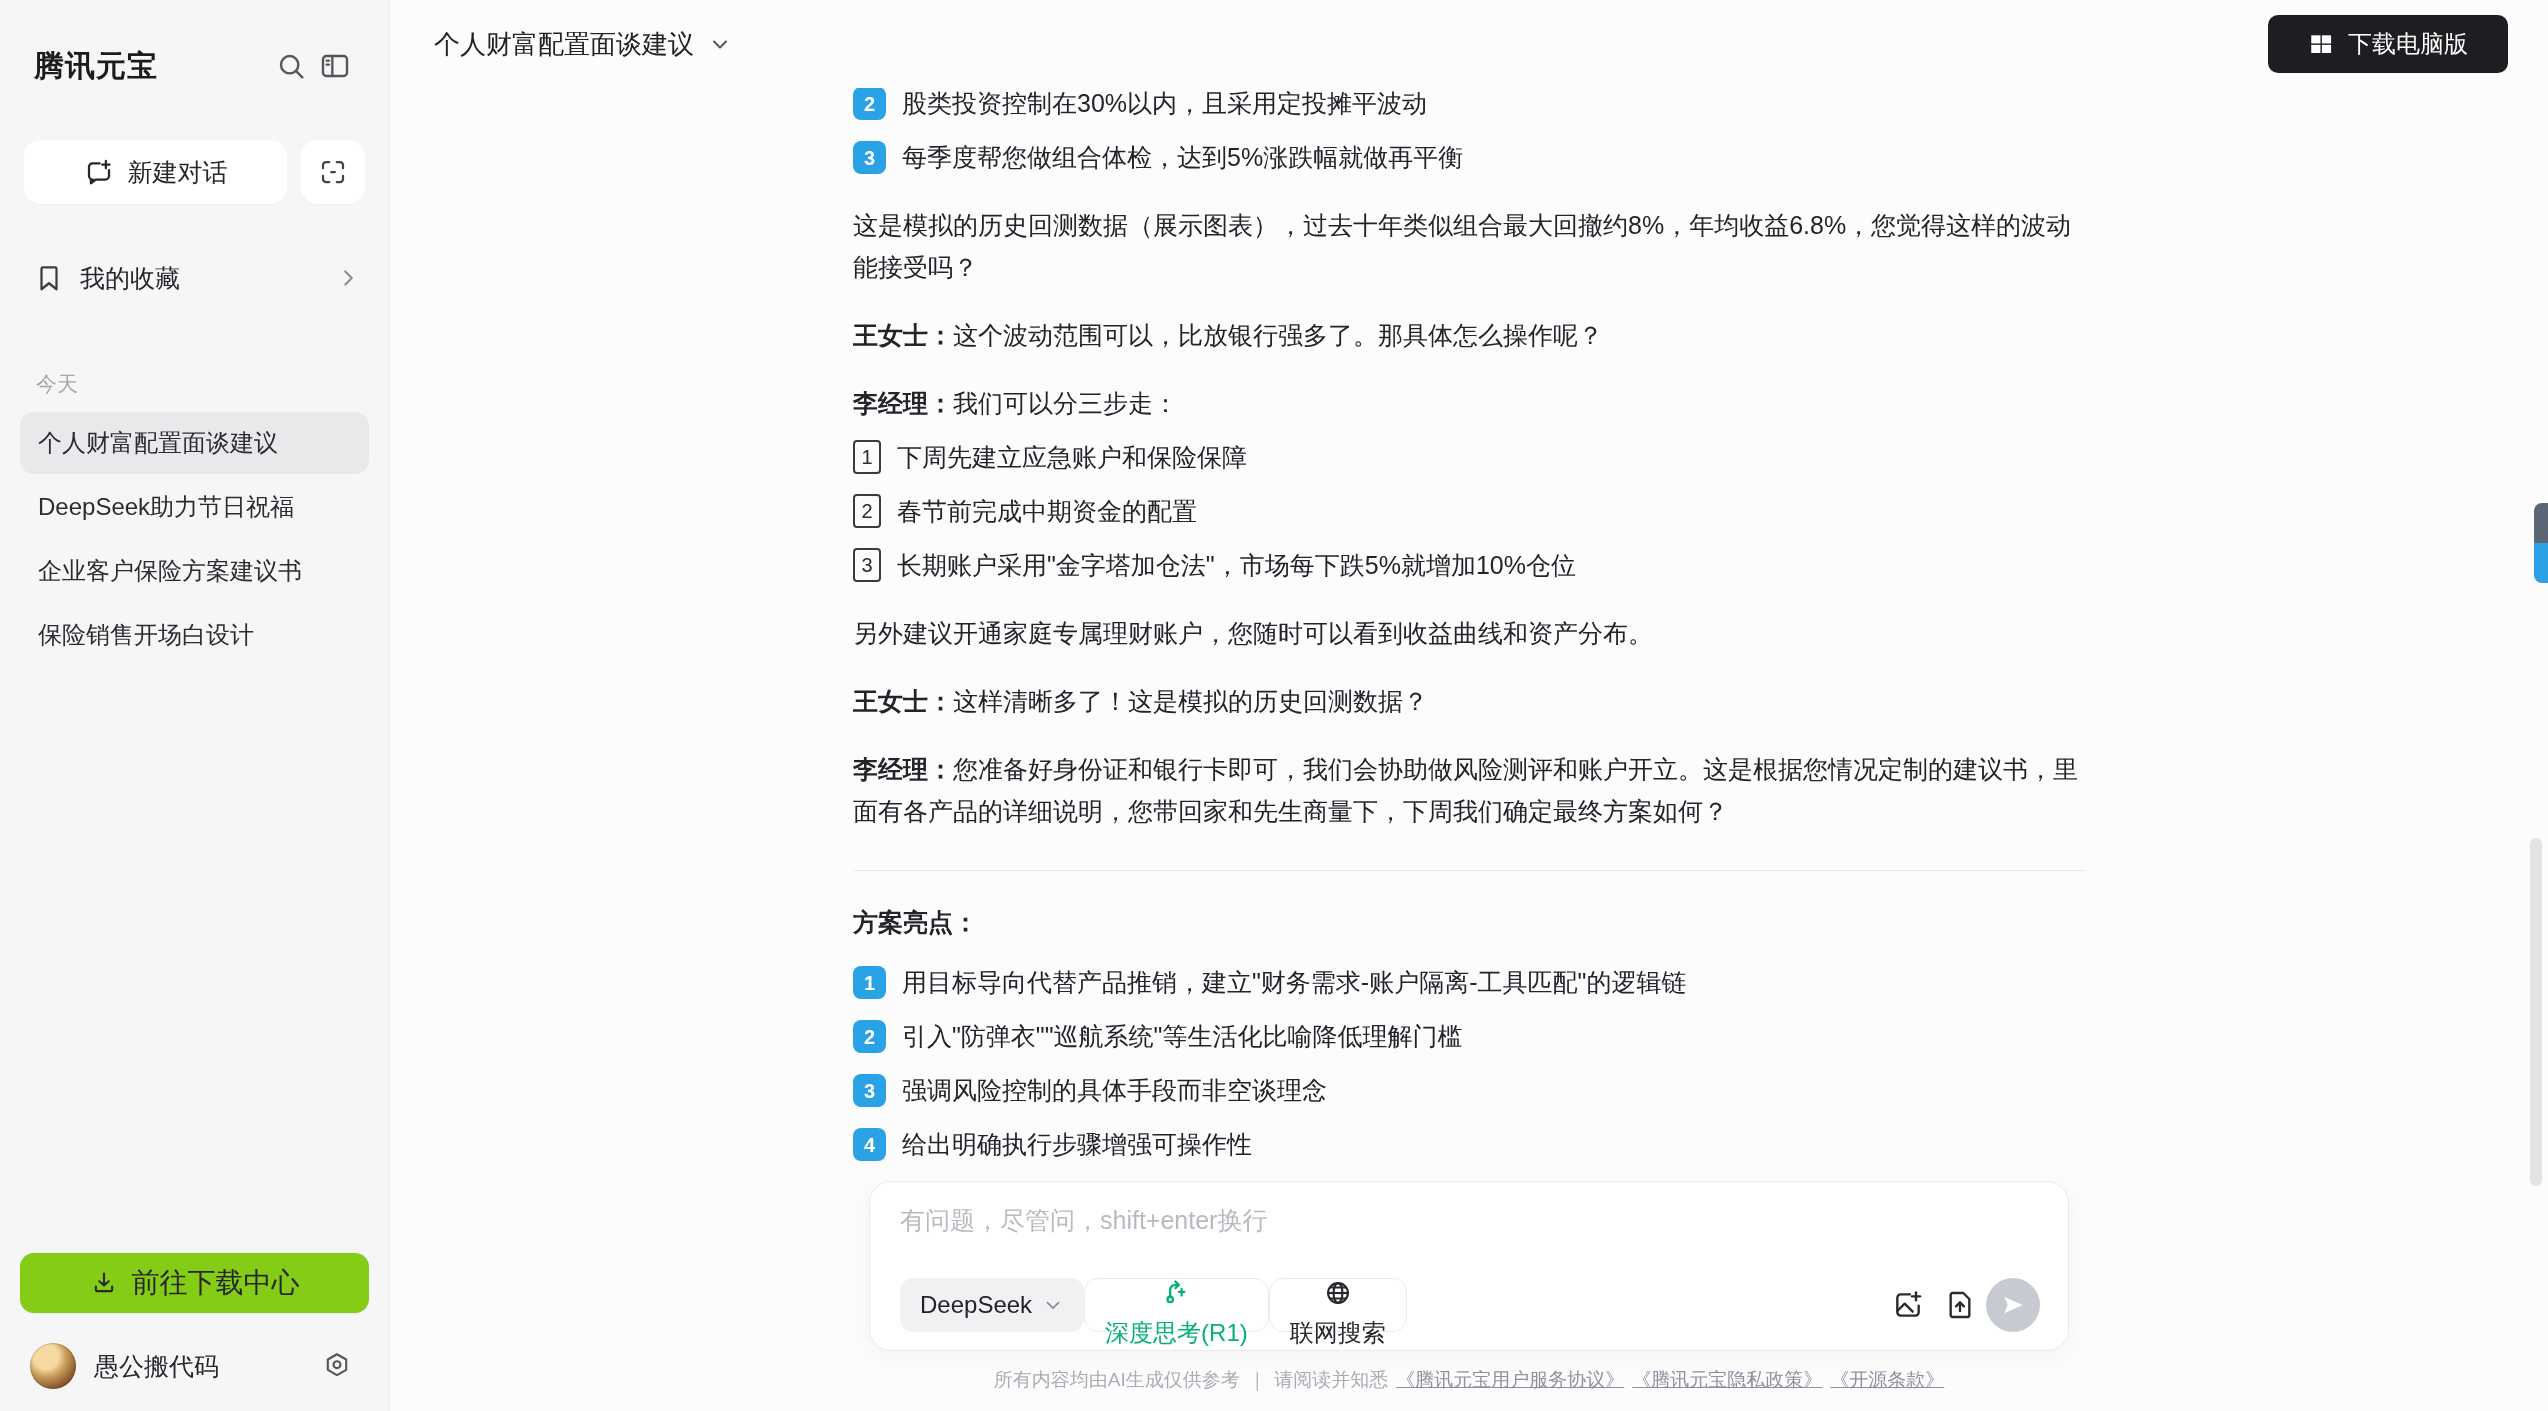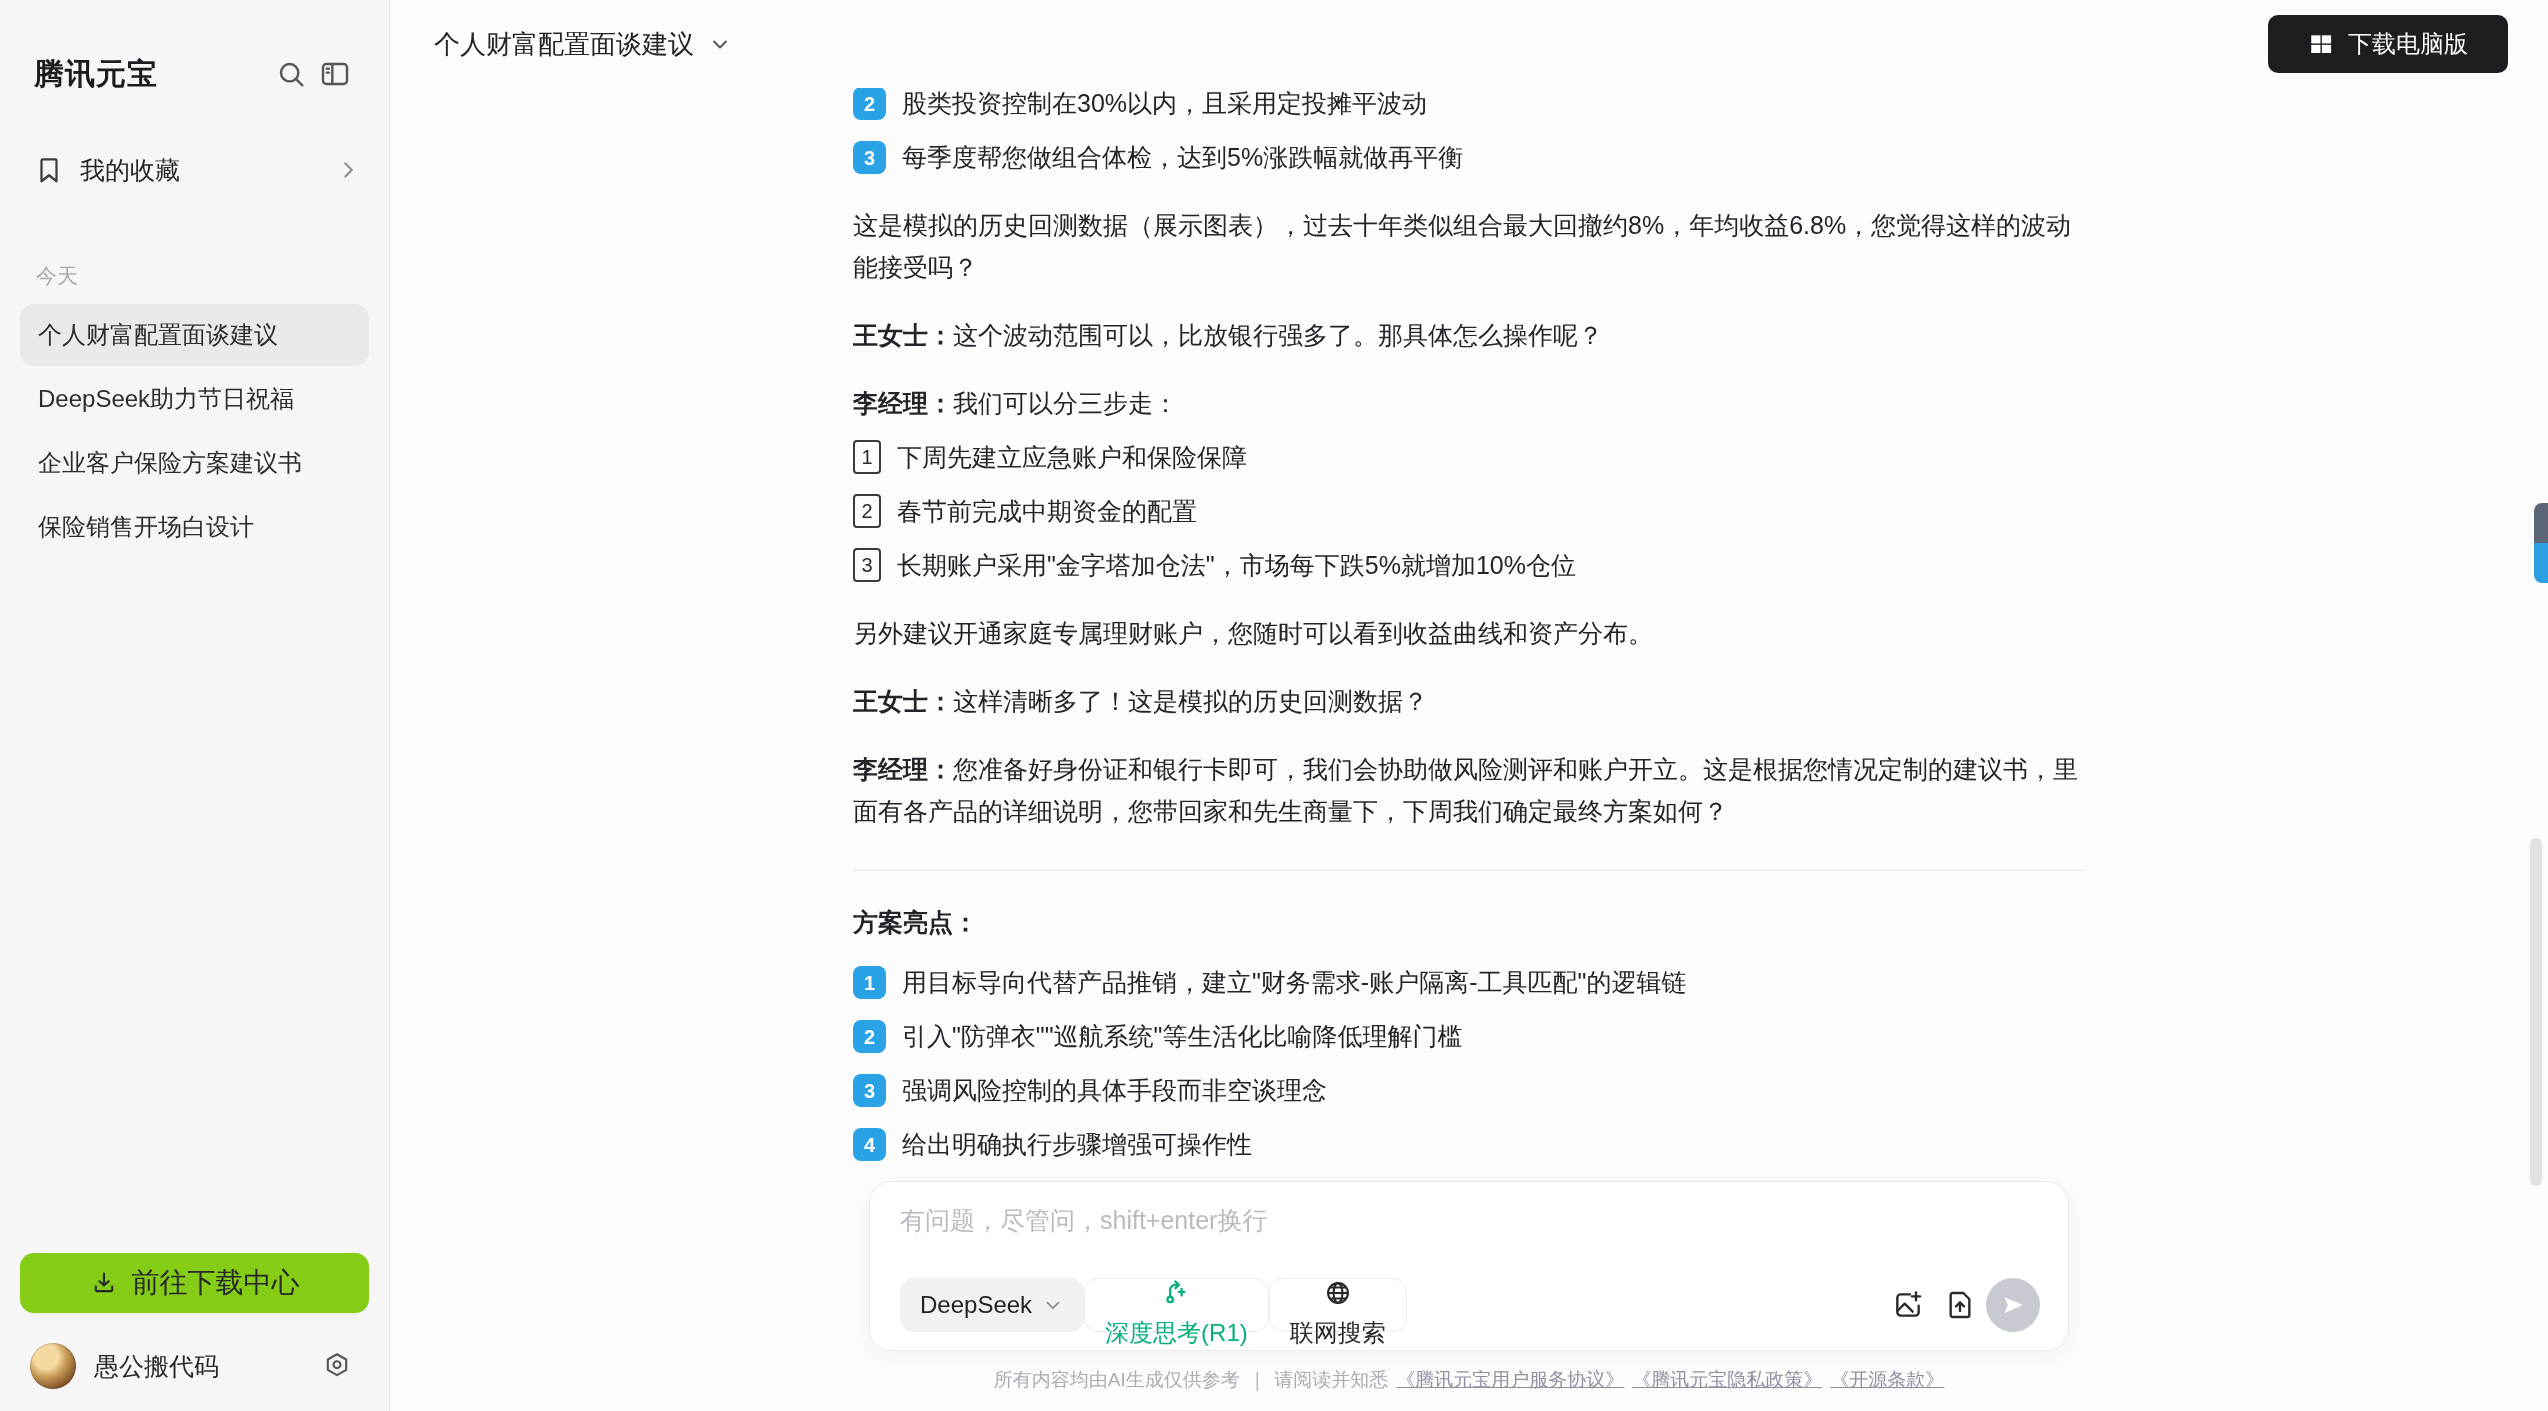--- a/index.html
+++ b/index.html
@@ -1,21 +1,21 @@
 <!DOCTYPE html>
 <html><head>
 <meta charset="utf-8">
 <style>
   * { margin:0; padding:0; box-sizing:border-box; }
   html,body { width:2548px; height:1411px; overflow:hidden; }
   body { font-family:"Liberation Sans","DejaVu Sans",sans-serif; background:#fbfbfc; color:#23242a; }
   .app { display:flex; width:2548px; height:1411px; }
 
   
-  .sidebar { position:relative; width:390px; flex:0 0 390px; background:#f6f6f7; border-right:1px solid #ececee; padding:16px 20px; }
+  .sidebar { position:relative; width:390px; flex:0 0 390px; background:#f6f6f7; border-right:1px solid #ececee; padding:8px 20px; }
   .sb-header { display:flex; align-items:center; margin:36px 12px 0 14px; }
   .sb-logo { font-size:30px; font-weight:700; color:#1c1c20; letter-spacing:1px; }
   .sb-header .spacer { flex:1; }
   .icon-btn { width:44px; height:44px; display:flex; align-items:center; justify-content:center; border-radius:10px; cursor:pointer; }
   .icon-btn svg { stroke:#55565c; }
   .newchat-row { display:flex; gap:14px; margin:52px 4px 0 4px; }
   .newchat-btn { flex:1; height:64px; background:#fff; border-radius:16px; display:flex; align-items:center; justify-content:center; gap:14px; font-size:25px; color:#26272c; box-shadow:0 1px 2px rgba(0,0,0,.03); cursor:pointer; }
   .shot-btn { width:64px; height:64px; background:#fff; border-radius:16px; display:flex; align-items:center; justify-content:center; box-shadow:0 1px 2px rgba(0,0,0,.03); cursor:pointer; }
   .fav-row { display:flex; align-items:center; gap:16px; margin:46px 8px 0 14px; height:56px; font-size:25px; color:#26272c; cursor:pointer; }
   .fav-row .spacer { flex:1; }
@@ -96,20 +96,43 @@
           <svg width="32" height="32" viewBox="0 0 24 24" fill="none" stroke-width="1.8" stroke-linecap="round">
               <rect x="3" y="4.5" width="18" height="15" rx="2.5"></rect>
               <line x1="10" y1="4.5" x2="10" y2="19.5"></line>
               <line x1="5.8" y1="8" x2="7.4" y2="8"></line>
               <line x1="5.8" y1="11" x2="7.4" y2="11"></line>
             </svg>
         </span>
       </div>
     </div>
 
+    <div class="newchat-row">
+      <div class="newchat-btn">
+        <span>
+          <svg width="30" height="30" viewBox="0 0 24 24" fill="none" stroke="#26272c" stroke-width="1.8" stroke-linecap="round" stroke-linejoin="round">
+              <path d="M12.5 5H7a3 3 0 0 0-3 3v7a3 3 0 0 0 3 3h-1.5v3l4-3H17a3 3 0 0 0 3-3v-4.5"></path>
+              <line x1="17.5" y1="3" x2="17.5" y2="9"></line>
+              <line x1="14.5" y1="6" x2="20.5" y2="6"></line>
+            </svg>
+        </span>
+        <span>新建对话</span>
+      </div>
+      <div class="shot-btn">
+        <span>
+          <svg width="30" height="30" viewBox="0 0 24 24" fill="none" stroke="#44454a" stroke-width="1.8" stroke-linecap="round">
+              <path d="M4 9V6.5A2.5 2.5 0 0 1 6.5 4H9"></path>
+              <path d="M15 4h2.5A2.5 2.5 0 0 1 20 6.5V9"></path>
+              <path d="M20 15v2.5a2.5 2.5 0 0 1-2.5 2.5H15"></path>
+              <path d="M9 20H6.5A2.5 2.5 0 0 1 4 17.5V15"></path>
+              <line x1="10.5" y1="12" x2="13.5" y2="12"></line>
+            </svg>
+        </span>
+      </div>
+    </div>
 
     <div class="fav-row">
       <span>
         <svg width="30" height="30" viewBox="0 0 24 24" fill="none" stroke="#3c3d42" stroke-width="1.8" stroke-linejoin="round">
             <path d="M6 4.5a1 1 0 0 1 1-1h10a1 1 0 0 1 1 1V21l-6-4.8L6 21z"></path>
           </svg>
       </span>
       <span>我的收藏</span>
       <span class="spacer"></span>
       <span>

